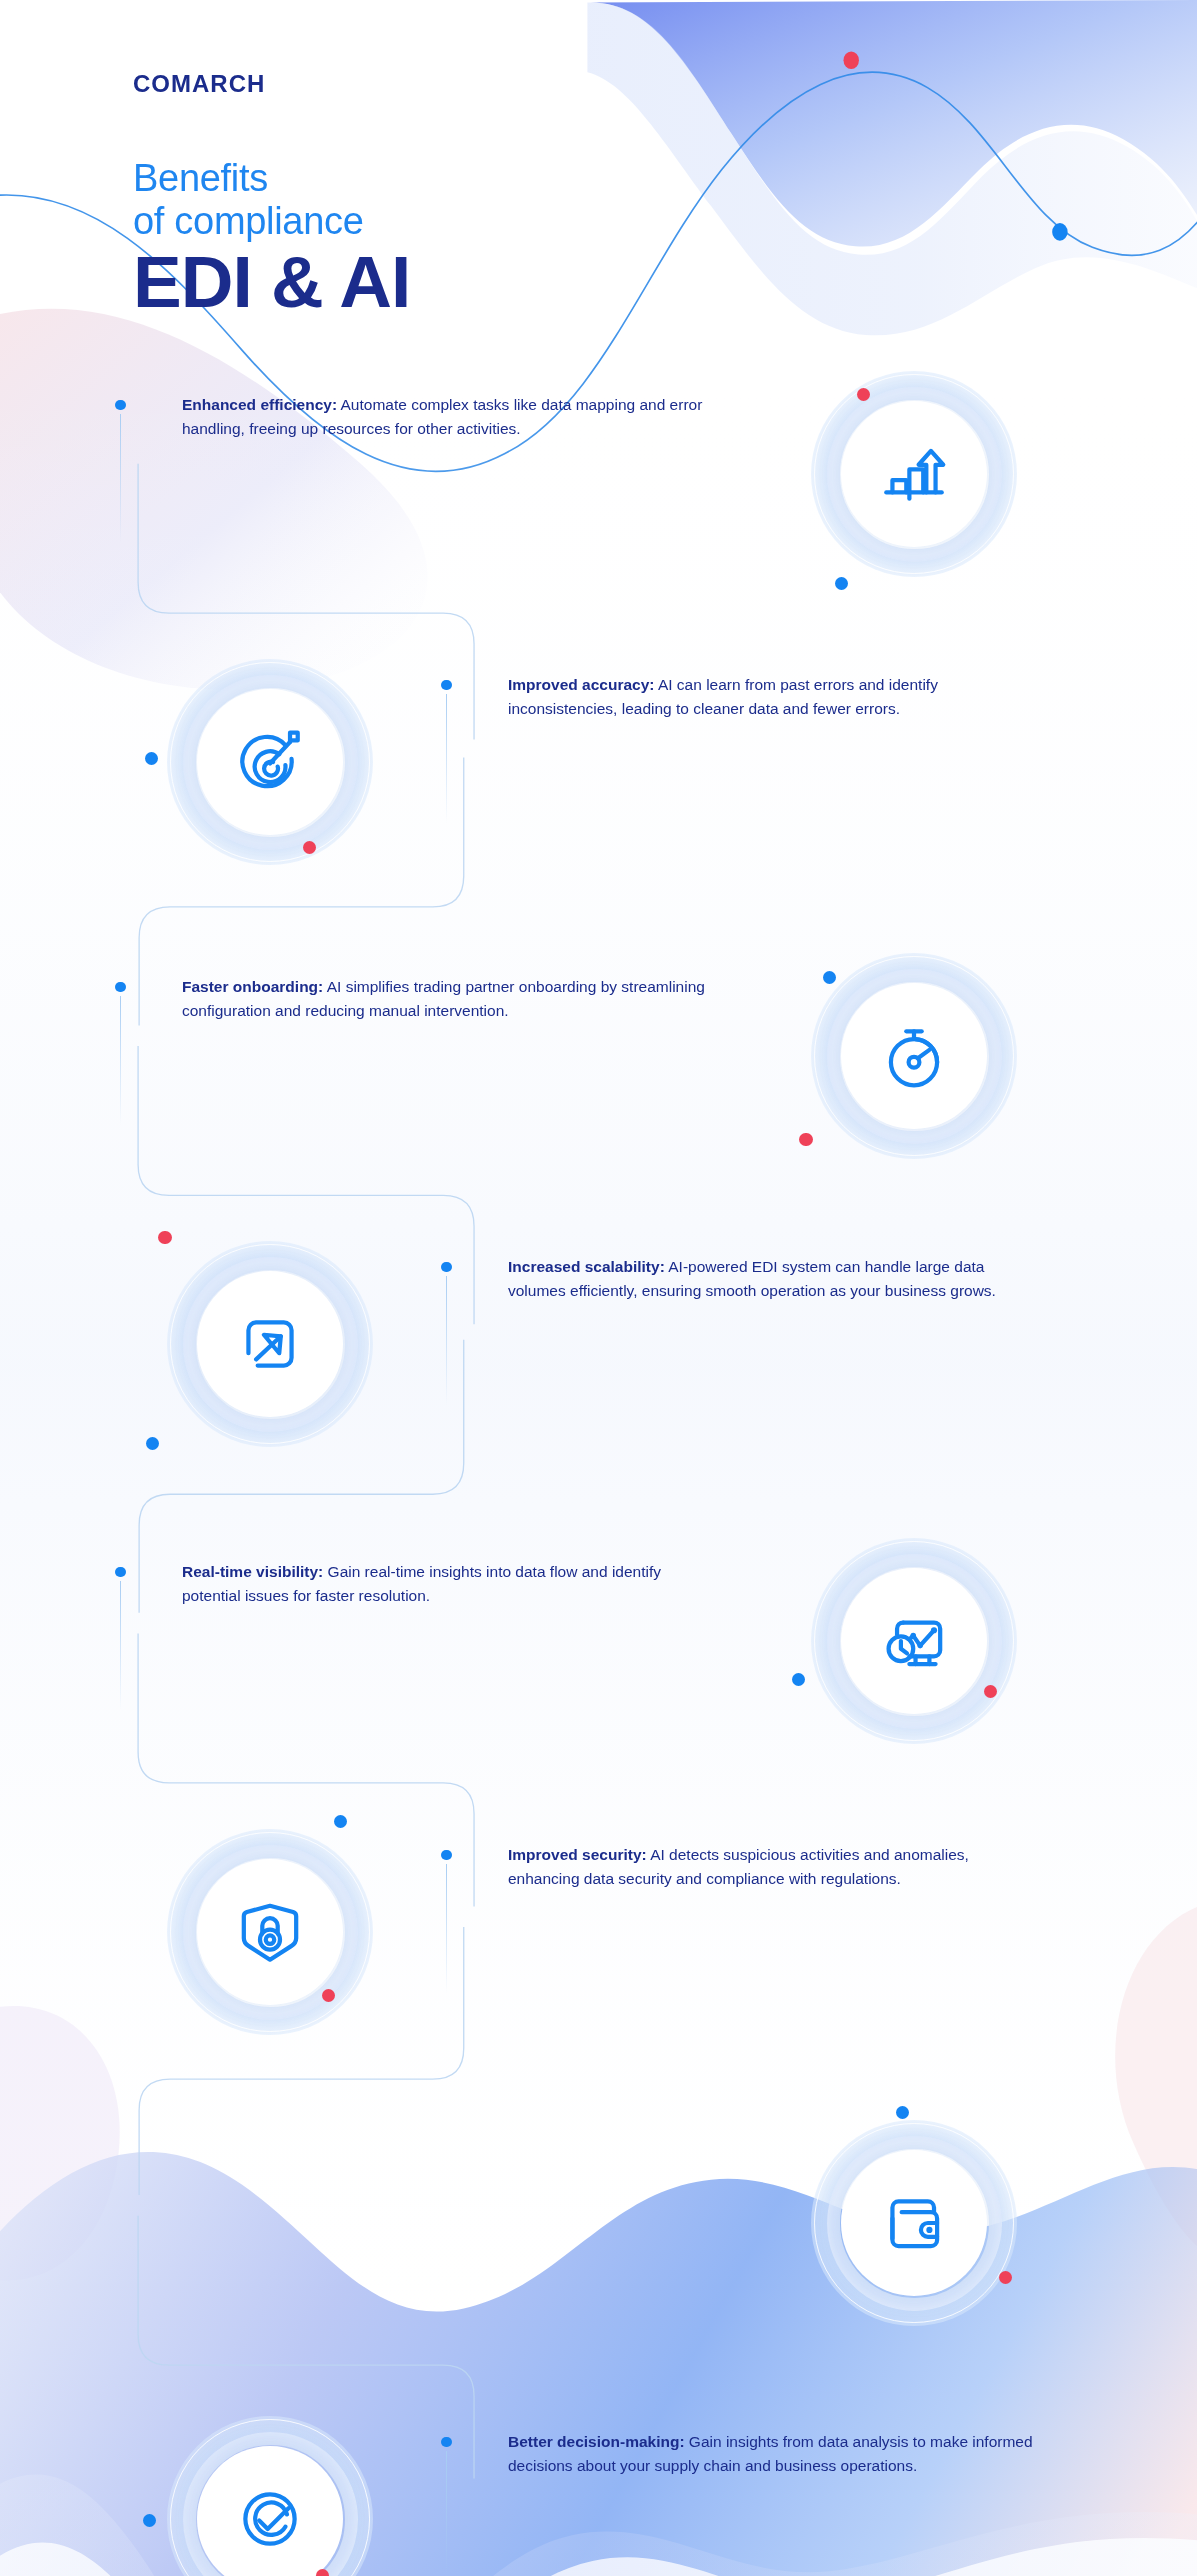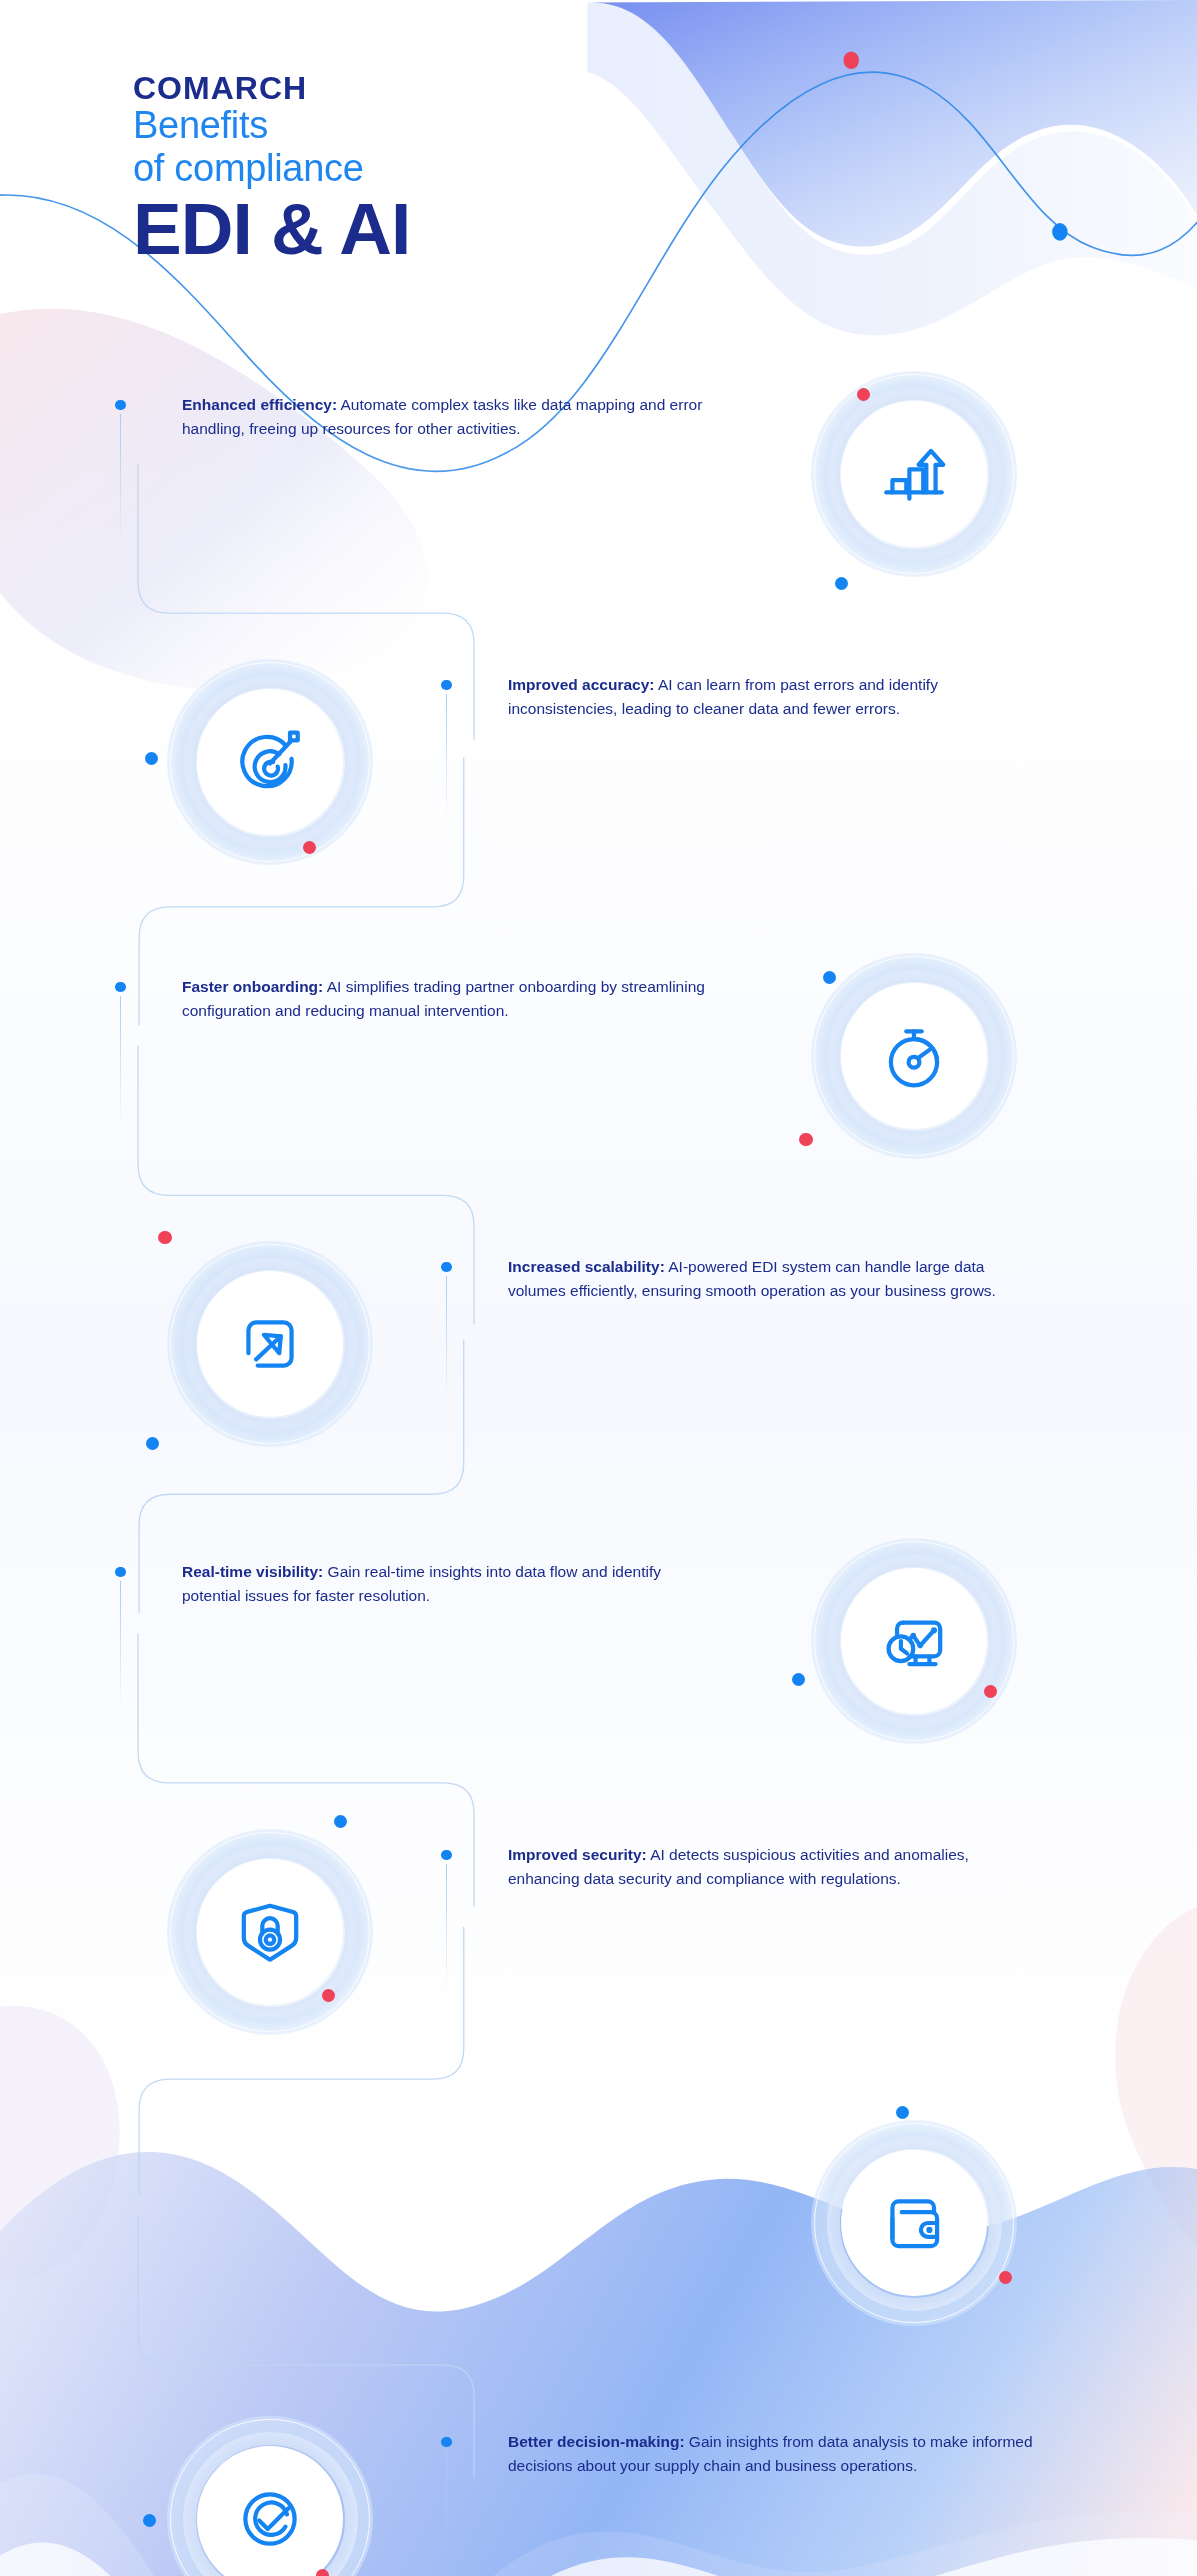--- a/index.html
+++ b/index.html
@@ -11,24 +11,24 @@
 
   
   #bg-art{position:absolute;inset:0;width:1198px;height:3018px;z-index:0;pointer-events:none}
 
   
   #page{position:relative;z-index:3;width:1198px;height:3018px}
 
   
   #header{position:absolute;left:133px;top:72px;width:618px}
   #logo{
-    font-size:32px;font-weight:bold;letter-spacing:1px;color:#1b2c8c;
+    font-size:24px;font-weight:bold;letter-spacing:1px;color:#1b2c8c;
     font-family:"Liberation Sans",sans-serif;line-height:1;
   }
-  #title-block{}
+  #title-block{margin-top:61px}
   .t-light{
     font-size:38px;line-height:1.12;color:#1f86f0;font-weight:400;
     letter-spacing:-0.3px;
   }
   #t-main{
     font-size:73px;line-height:1.0;color:#1b2c8c;font-weight:bold;
     letter-spacing:-1px;margin-top:3.1px;
   }
 
   

